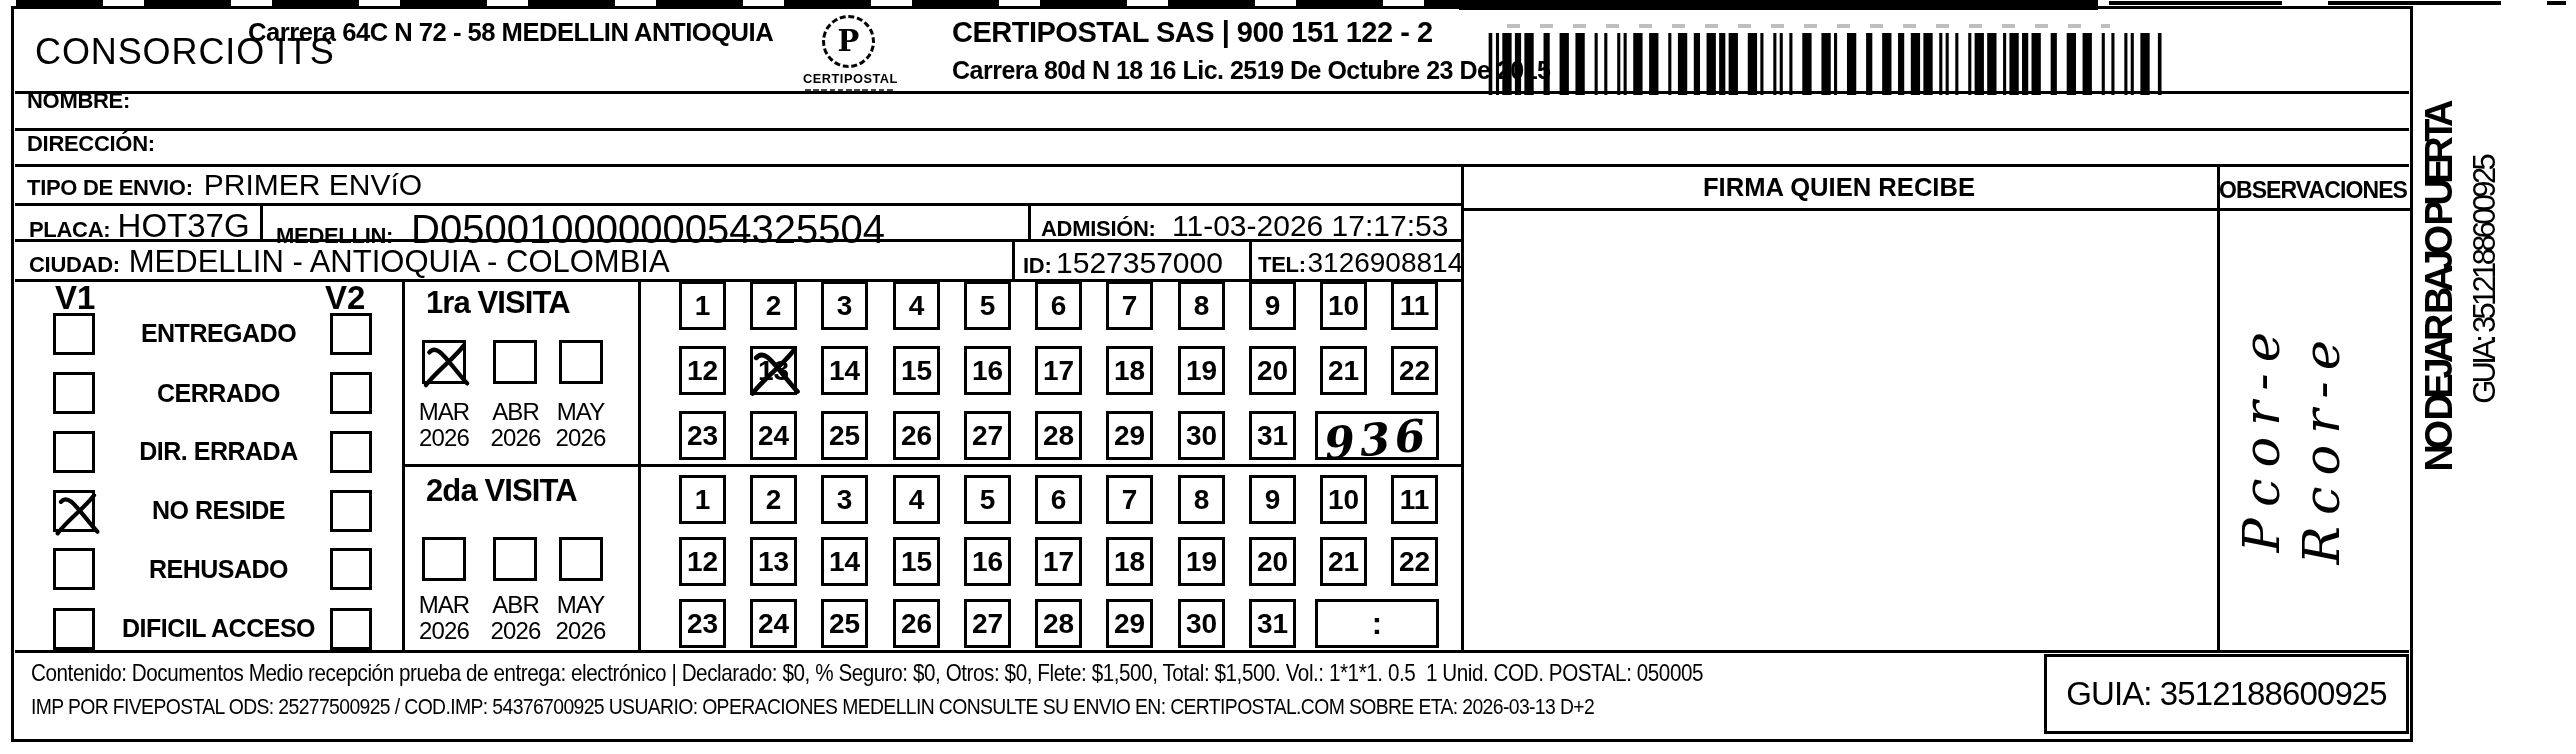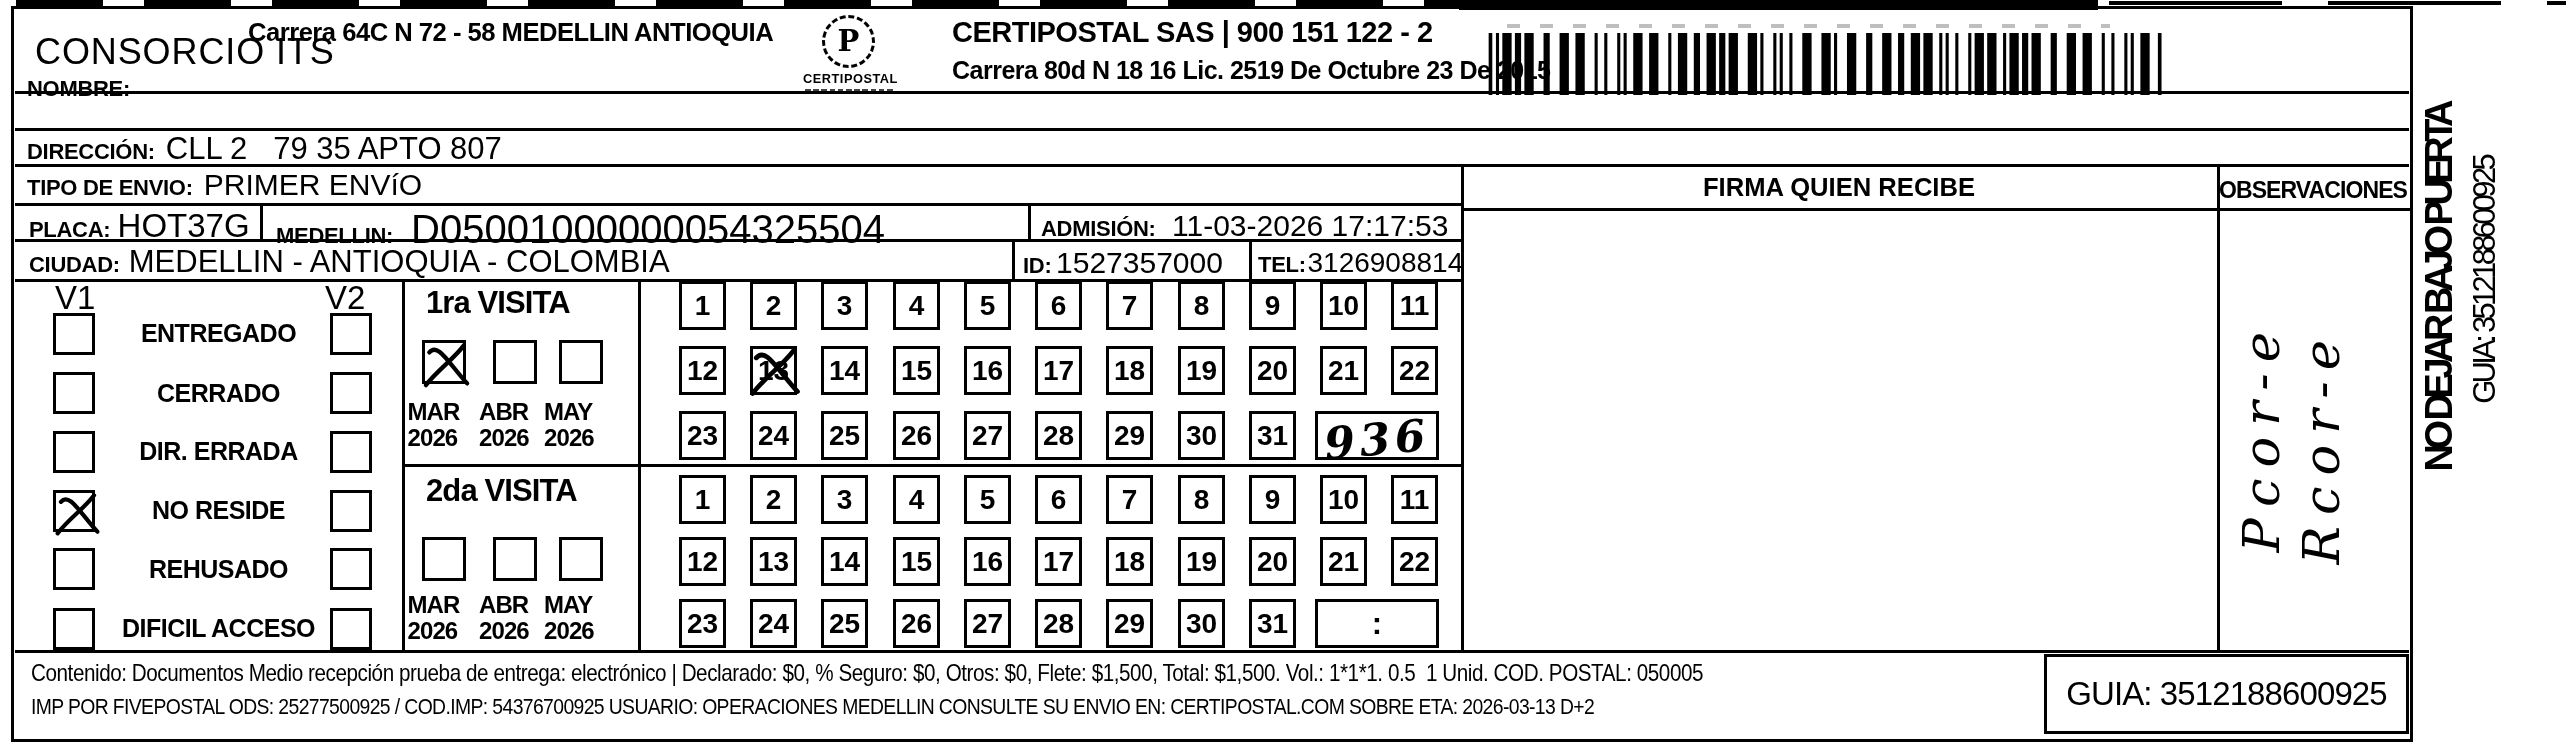--- a/index.html
+++ b/index.html
@@ -16,25 +16,25 @@
   .company{font-size:36px;letter-spacing:0.9px}
   .hinfo{font-weight:bold;font-size:25.6px;line-height:34px;letter-spacing:-0.5px}
   .pinfo1{font-weight:bold;font-size:29px;letter-spacing:-0.5px}
   .pinfo2{font-weight:bold;font-size:25px;letter-spacing:-0.5px;margin-top:6.4px}
   .logoc{width:53px;height:53px;border:3.7px dashed #000;border-radius:50%;display:flex;
          align-items:center;justify-content:center;font-weight:bold;font-size:29px;
          font-family:"DejaVu Serif",serif}
   .logocap{font-weight:bold;font-size:12.8px;letter-spacing:0.5px;text-align:center;width:91px}
   .logoline{height:3.7px;background:repeating-linear-gradient(90deg,#444 0 5.5px,transparent 5.5px 8.2px)}
   .colhdr{font-weight:bold;text-align:center}
-  .vh{position:absolute;font-weight:normal;font-size:33px}
+  .vh{position:absolute;font-weight:bold;font-size:33px}
   .st-lab{position:absolute;font-weight:bold;font-size:25px;text-align:center;letter-spacing:-0.5px;width:237px}
   .sbx{position:absolute;width:42px;height:42px;border:3.7px solid #000;background:#fff}
   .mbx{position:absolute;width:44px;height:44px;border:3.7px solid #000;background:#fff}
-  .mlab{position:absolute;width:73px;font-weight:bold;font-size:24px;letter-spacing:-0.9px}
+  .mlab{position:absolute;width:73px;text-align:center;font-weight:normal;font-size:24px;letter-spacing:-0.9px}
   .vtitle{position:absolute;font-weight:bold;font-size:31px;letter-spacing:-0.9px}
   .day{position:absolute;width:47px;height:49px;border:3.7px solid #000;display:flex;
        align-items:center;justify-content:center;font-weight:bold;font-size:28px;background:#fff}
   .day.wide{width:124px}
   .xm{position:absolute;left:-9px;top:-8.2px;width:62px;height:60px;stroke:#000;stroke-width:5;
       fill:none;stroke-linecap:round;overflow:visible}
   .sbx .xm{width:55px;height:53px;left:-6.4px;top:-6.4px}
   .mbx .xm{width:57px;height:55px;left:-7.3px;top:-6.4px}
   .hw{font-family:"DejaVu Serif",serif;font-style:italic;font-size:44px;letter-spacing:4.6px;
       transform:rotate(-5deg) translateY(3.7px)}
@@ -129,26 +129,25 @@
         <rect x="634.0" y="0" width="10.2" height="68"></rect>
         <rect x="651.4" y="0" width="10.2" height="68"></rect>
         <rect x="672.4" y="0" width="3.4" height="68"></rect>
         <rect x="683.0" y="0" width="3.4" height="68"></rect>
         <rect x="697.2" y="0" width="3.4" height="68"></rect>
         <rect x="704.2" y="0" width="3.4" height="68"></rect>
         <rect x="714.8" y="0" width="10.2" height="68"></rect>
         <rect x="734" y="0" width="4" height="68"></rect>
       </svg></div>
 
-  <div class="abs frow" style="left:27px;top:76px;gap:12px">
+  <div class="abs frow" style="left:27px;top:88px;gap:12px">
     <span class="lbl">NOMBRE:</span>
   </div>
   <div class="abs frow" style="left:27px;top:131px;gap:11px">
     <span class="lbl">DIRECCIÓN:</span>
-    <span class="val">CLL 2   79 35 APTO 807</span>
   </div>
   <div class="abs frow" style="left:27px;top:168px;gap:11px">
     <span class="lbl">TIPO DE ENVIO:</span>
     <span class="val" style="font-size:30px">PRIMER ENVíO</span>
   </div>
 
   <div class="abs frow" style="left:29px;top:207px;gap:7.3px">
     <span class="lbl">PLACA:</span>
     <span class="val" style="font-size:33px">HOT37G</span>
   </div>

